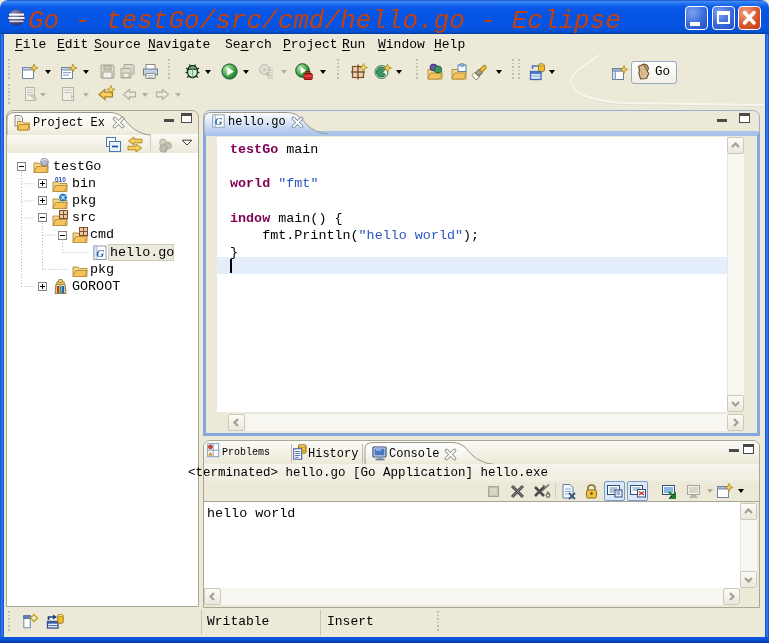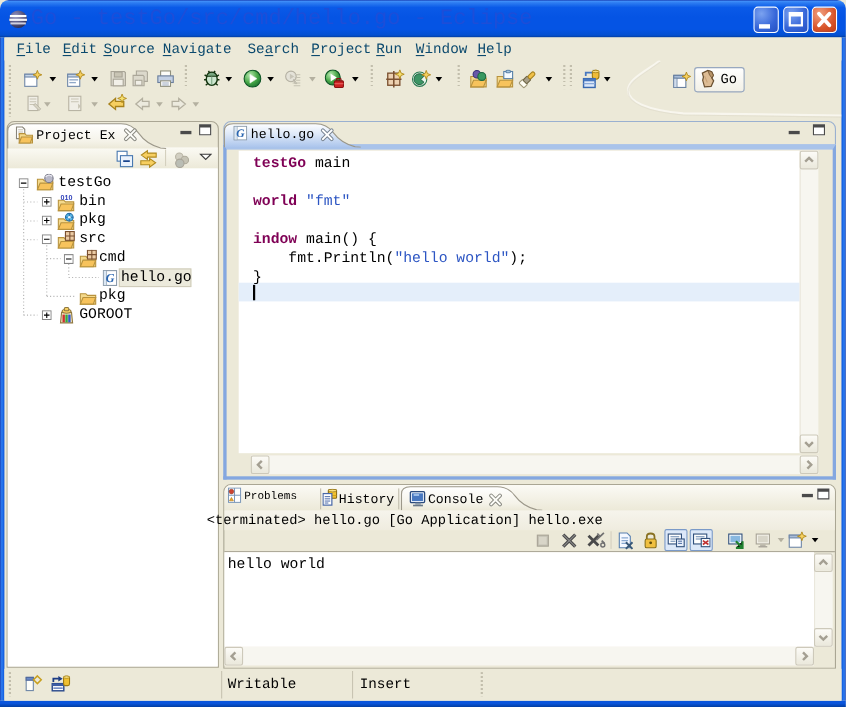--- a/index.html
+++ b/index.html
@@ -7,28 +7,28 @@
 body { font-family:"Liberation Mono", monospace; background:#ece9d8; position:relative; }
 .abs { position:absolute; }
 
 
 #titlebar { left:0; top:0; width:769px; height:34px;
   background:linear-gradient(180deg,#1c44b8 0%,#3d8cf8 4%,#2f7ef2 7%,#0a5ae8 20%,#0554e4 45%,#0554e4 78%,#0450d0 94%,#023c9c 100%);
   border-radius:8px 8px 0 0; }
 #borderL { left:0; top:34px; width:4px; height:603px; background:linear-gradient(90deg,#1c44b8,#2f7ef2 40%,#0a55dc); }
 #borderR { left:765px; top:34px; width:4px; height:603px; background:linear-gradient(270deg,#1c44b8,#2f7ef2 40%,#0a55dc); }
 #borderB { left:0; top:637px; width:769px; height:6px; background:linear-gradient(0deg,#023c9c,#0a55dc 60%,#0a55dc); }
-#titletext { left:28px; top:6px; color:#1d4ed8; font-size:20px; white-space:pre; }
+#titletext { left:28px; top:6px; color:#c2410c; font-size:26px; white-space:pre;font-style:italic; }
 .xpbtn { top:6px; width:23px; height:24px; border:1px solid #fff; border-radius:4px; }
 #btnmin,#btnmax { background:radial-gradient(circle at 30% 25%,#7ba2f0,#3565d8 60%,#2650c0); }
 #btnmin { left:685px; } #btnmax { left:712px; }
 #btnclose { left:738px; background:radial-gradient(circle at 30% 25%,#f0a080,#d8542a 60%,#c03c16); }
 
 
-#menubar { left:4px; top:34px; width:761px; height:21px; background:#ece9d8; font-size:13px; color:#0c4a6e; }
+#menubar { left:4px; top:34px; width:761px; height:21px; background:#ece9d8; font-size:13px; color:#000000; }
 .mi { position:absolute; top:3px; white-space:pre; }
 .mi u { text-decoration:underline; text-underline-offset:2px; }
 
 
 .grip { position:absolute; width:2px; height:22px;
   background:repeating-linear-gradient(180deg,#c2beac 0px,#c2beac 1.6px,rgba(0,0,0,0) 1.6px,rgba(0,0,0,0) 3.6px); }
 .dd { position:absolute; width:0; height:0; border-left:3.5px solid transparent; border-right:3.5px solid transparent; border-top:4.5px solid #000; }
 .ddg { border-top-color:#b4b0a0; }
 
 

